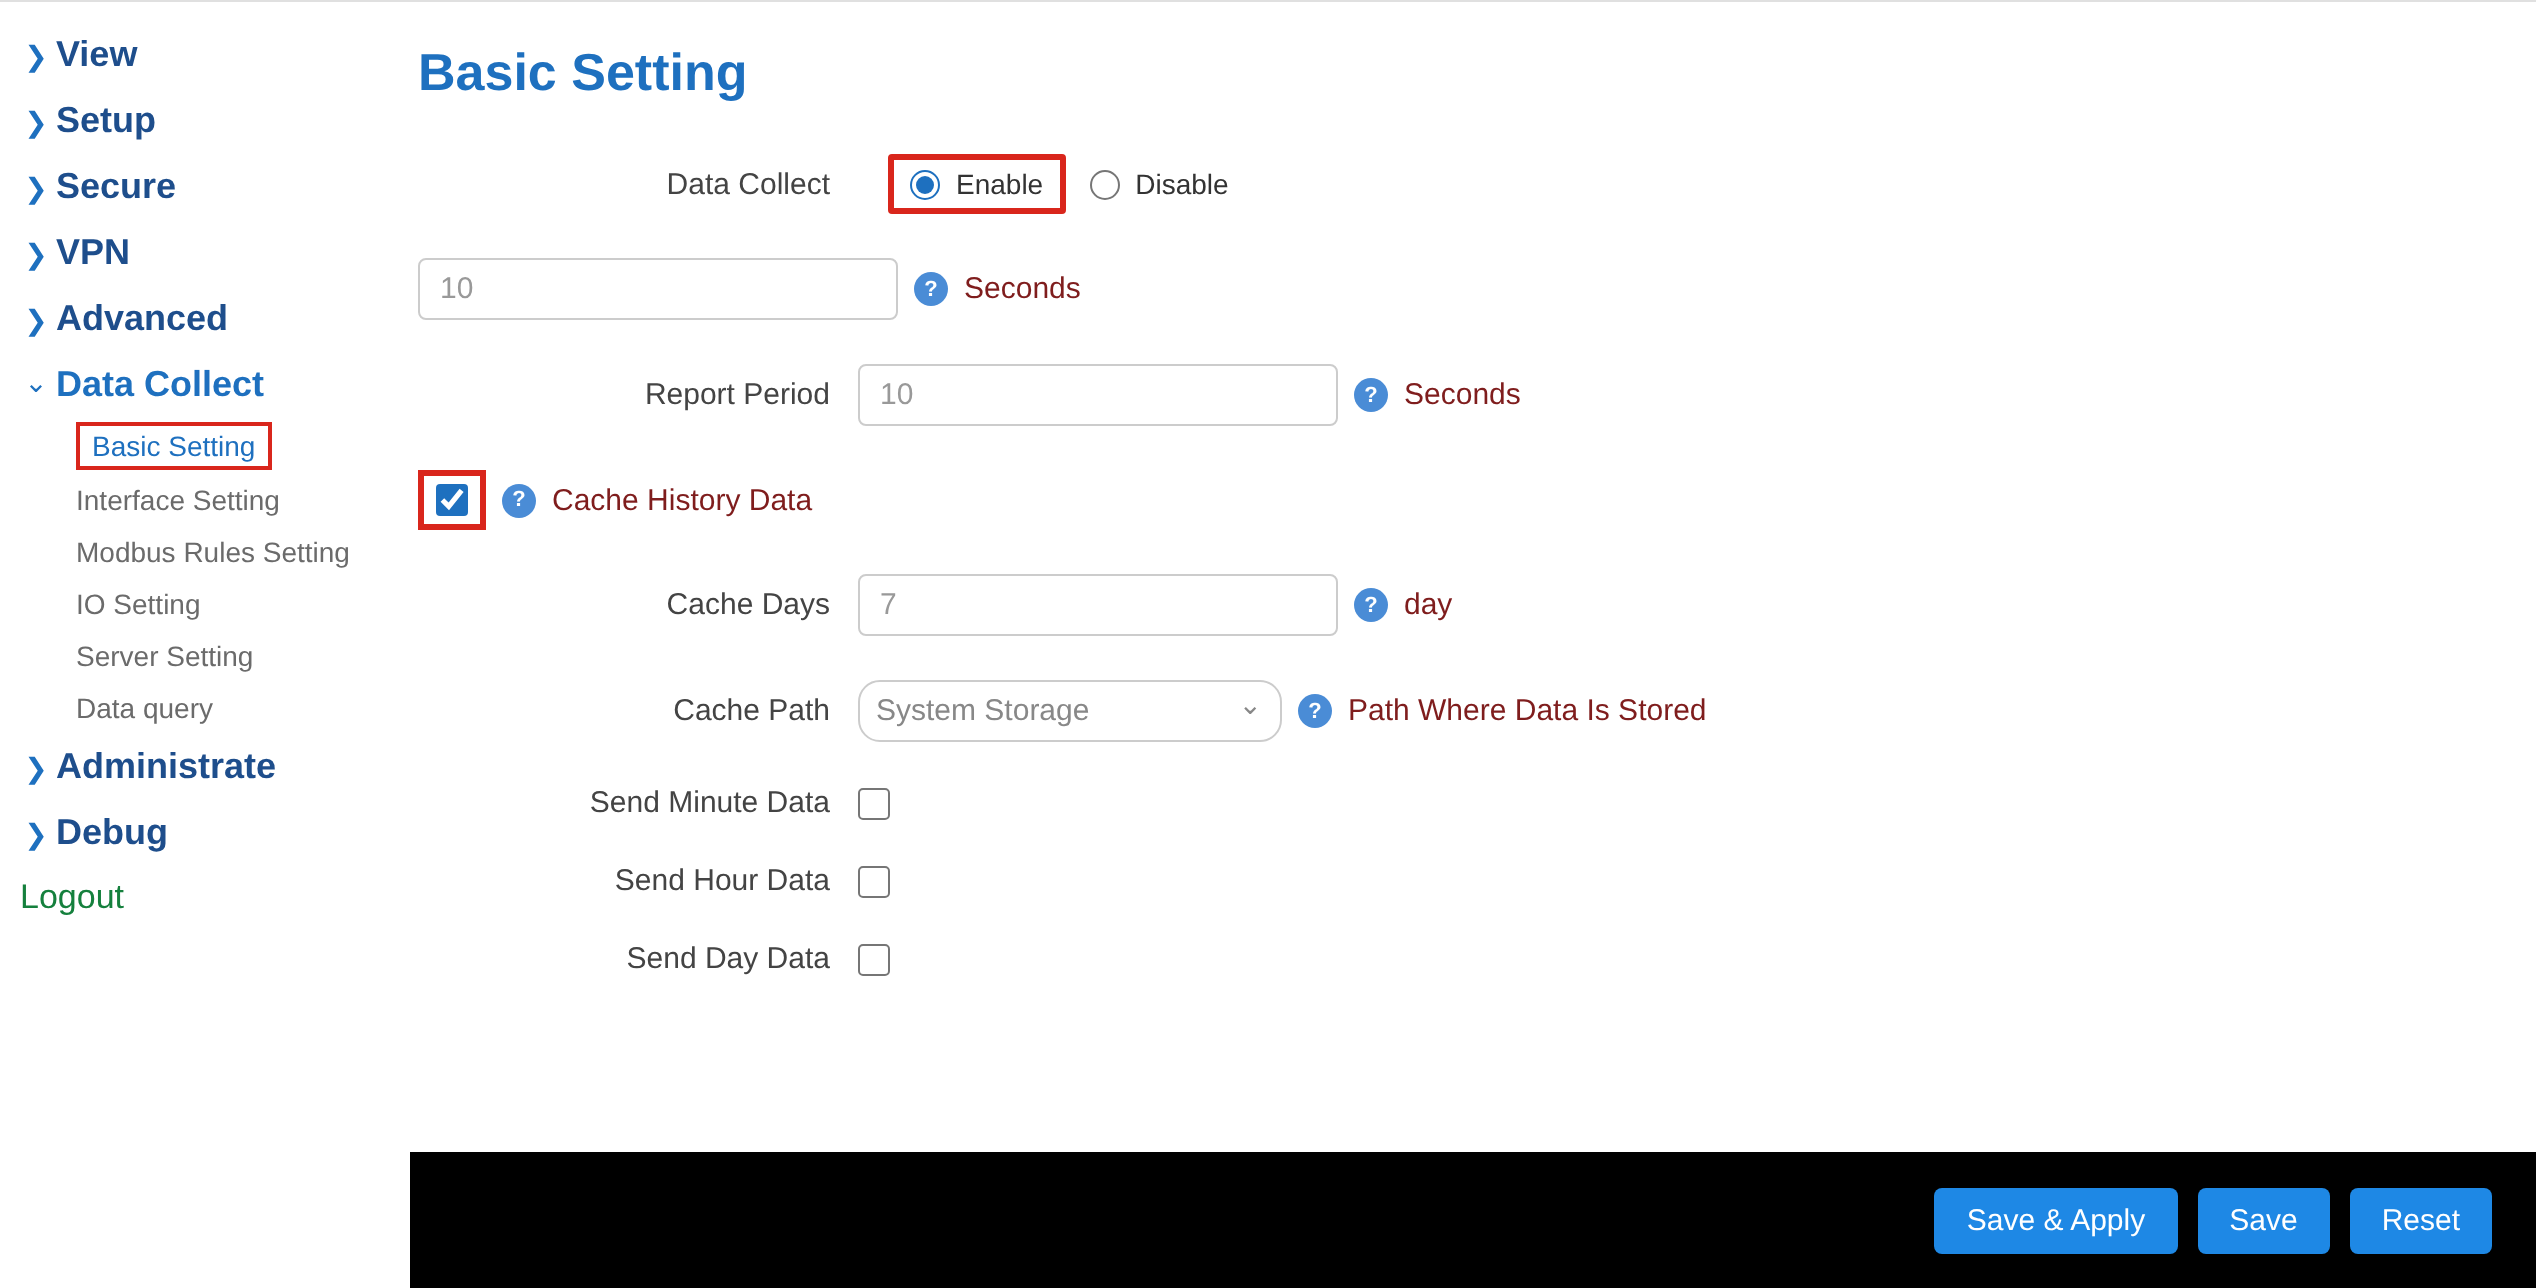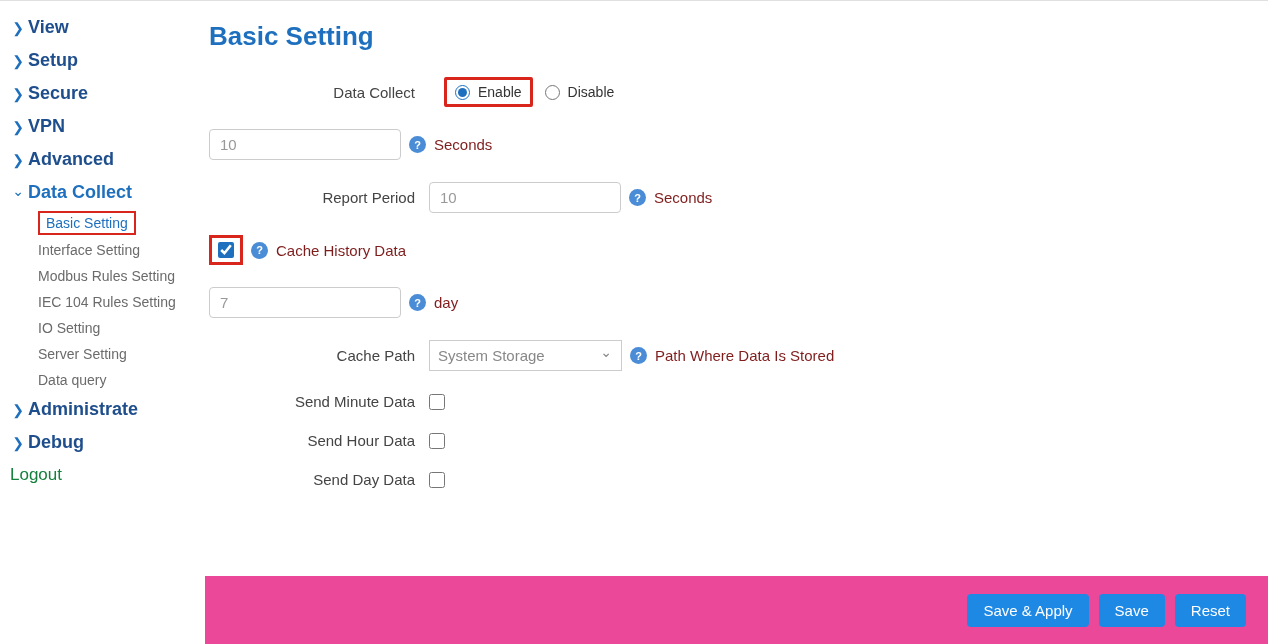--- a/index.html
+++ b/index.html
@@ -108,29 +108,29 @@
 }
 .highlight-red {
   border: 3px solid #d9261c;
   padding: 4px 8px;
   border-radius: 2px;
 }
 input[type=text].txt {
   border: 1px solid #ccc;
   border-radius: 4px;
   padding: 6px 10px;
-  width: 192px;
+  width: 240px;
   font-size: 15px;
   color: #999;
 }
 select.sel {
   border: 1px solid #ccc;
-  border-radius: 0;
+  border-radius: 11px;
   padding: 6px 8px;
-  width: 193px;
+  width: 212px;
   font-size: 15px;
   color: #888;
   background: #fff;
   appearance: none;
   -webkit-appearance: none;
 }
 .sel-wrap {
   position: relative;
   display: inline-block;
 }
@@ -162,21 +162,21 @@
   background: #4a8cd6;
   color: #fff;
   font-size: 11px;
   font-weight: bold;
 }
 .unit {
   color: #7f1d1d;
   font-size: 15px;
 }
 .footer {
-  background: #ec4899;
+  background: #000000;
   padding: 18px 22px;
   display: flex;
   justify-content: flex-end;
   gap: 10px;
 }
 .btn {
   background: #1e88e5;
   color: #fff;
   border: none;
   border-radius: 4px;
@@ -211,21 +211,20 @@
       <span class="lbl">Advanced</span>
     </div>
     <div class="sidebar-item">
       <span class="chev" style="transform: translateY(-2px);">⌄</span>
       <span class="lbl" style="color:#1e70bf;">Data Collect</span>
     </div>
     <div class="subitems">
       <div class="subitem active">Basic Setting</div>
       <div class="subitem">Interface Setting</div>
       <div class="subitem">Modbus Rules Setting</div>
-      <div class="subitem">IEC 104 Rules Setting</div>
       <div class="subitem">IO Setting</div>
       <div class="subitem">Server Setting</div>
       <div class="subitem">Data query</div>
     </div>
     <div class="sidebar-item">
       <span class="chev">❯</span>
       <span class="lbl">Administrate</span>
     </div>
     <div class="sidebar-item">
       <span class="chev">❯</span>
@@ -273,20 +272,21 @@
         <div class="form-field">
           <span class="chk-highlight">
             <input type="checkbox" class="chk" checked="" style="">
           </span>
           <span class="help-icon">?</span>
           <span class="unit">Cache History Data</span>
         </div>
       </div>
 
       <div class="form-row">
+        <div class="form-label">Cache Days</div>
         <div class="form-field">
           <input type="text" class="txt" value="7" style="">
           <span class="help-icon">?</span>
           <span class="unit">day</span>
         </div>
       </div>
 
       <div class="form-row">
         <div class="form-label">Cache Path</div>
         <div class="form-field">

